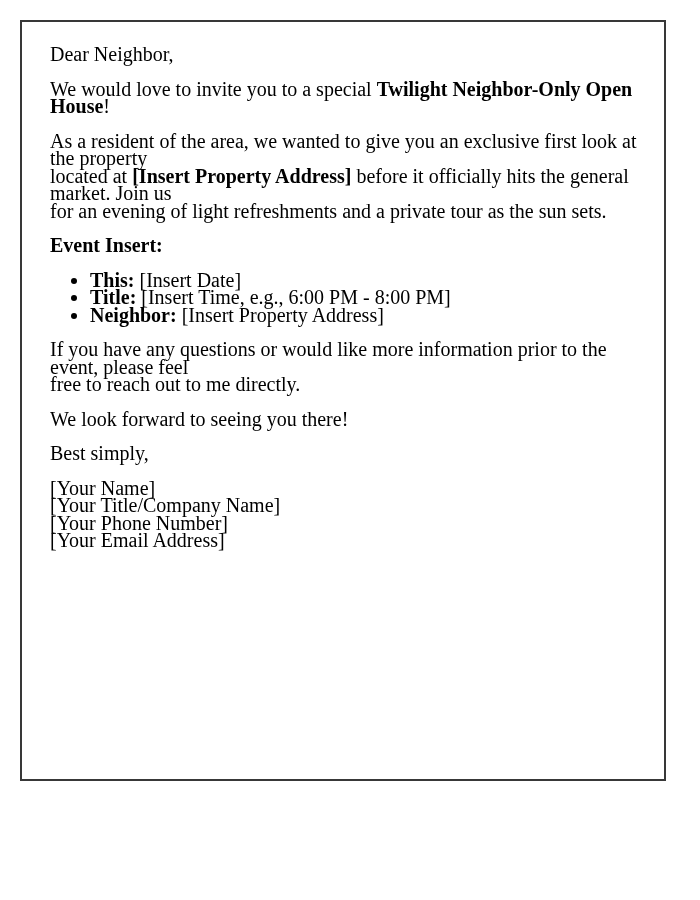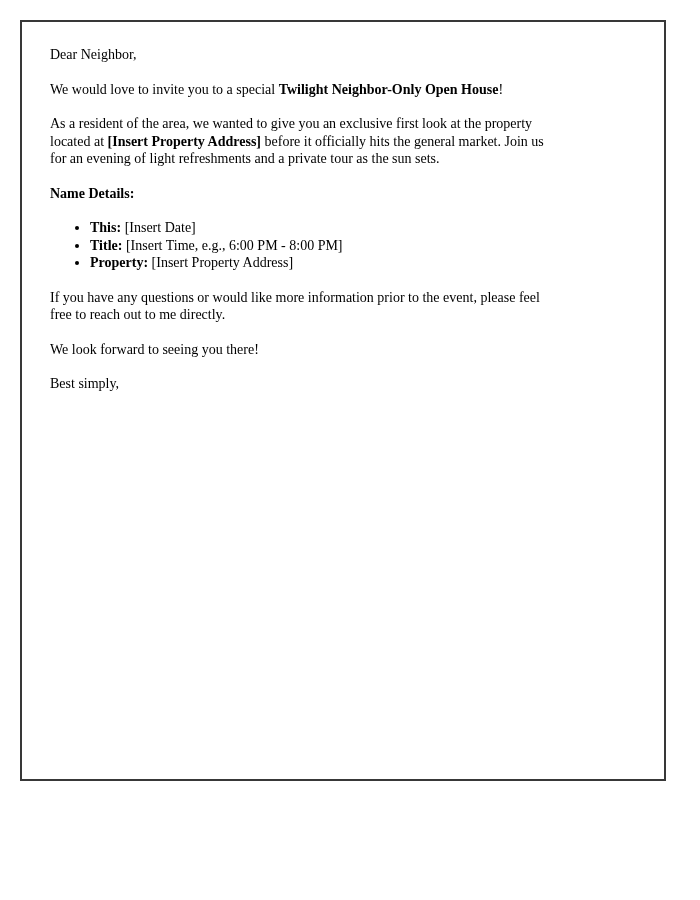--- a/index.html
+++ b/index.html
@@ -14,21 +14,21 @@
   }
   .page {
     position: absolute;
     left: 20px;
     top: 20px;
     width: 646px;
     height: 761px;
     border: 2px solid #383838;
     background: #ffffff;
     padding: 24px 14px 0 28px;
-    font-size: 14px;
+    font-size: 20px;
     line-height: 17.5px;
     overflow: hidden;
   }
   .block {
     margin: 17px 0;
     white-space: pre-line;
   }
   .block:first-child { margin-top: 0; }
   ul.block {
     padding-left: 40px;
@@ -46,30 +46,34 @@
 <div class="page">
 
   <p class="block">Dear Neighbor,</p>
 
   <p class="block">We would love to invite you to a special <strong>Twilight Neighbor-Only Open House</strong>!</p>
 
   <p class="block">As a resident of the area, we wanted to give you an exclusive first look at the property
 located at <strong>[Insert Property Address]</strong> before it officially hits the general market. Join us
 for an evening of light refreshments and a private tour as the sun sets.</p>
 
-  <p class="block"><strong>Name Details:</strong></p>
+  <p class="block"><strong>Event Insert:</strong></p>
 
   <ul class="block">
     <li><strong>This:</strong> [Insert Date]</li>
     <li><strong>Title:</strong> [Insert Time, e.g., 6:00 PM - 8:00 PM]</li>
-    <li><strong>Property:</strong> [Insert Property Address]</li>
+    <li><strong>Neighbor:</strong> [Insert Property Address]</li>
   </ul>
 
 
   <p class="block">If you have any questions or would like more information prior to the event, please feel
 free to reach out to me directly.</p>
 
   <p class="block">We look forward to seeing you there!</p>
 
   <p class="block">Best simply,</p>
 
+  <p class="block">[Your Name]
+[Your Title/Company Name]
+[Your Phone Number]
+[Your Email Address]</p>
 
 </div>
 
 </body></html>

